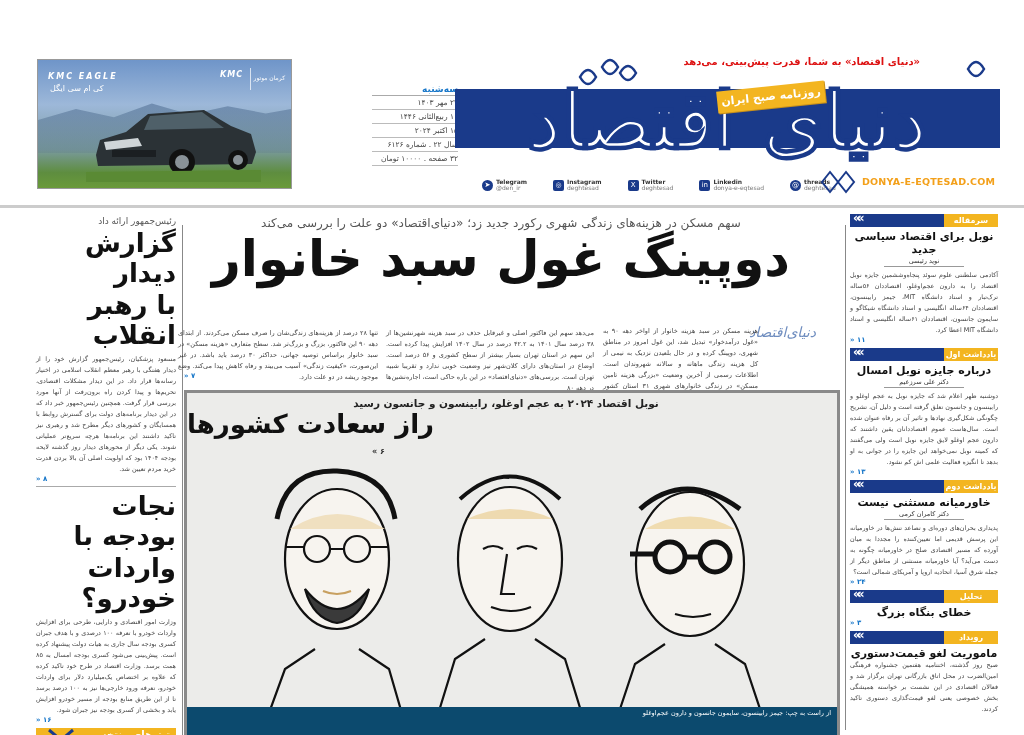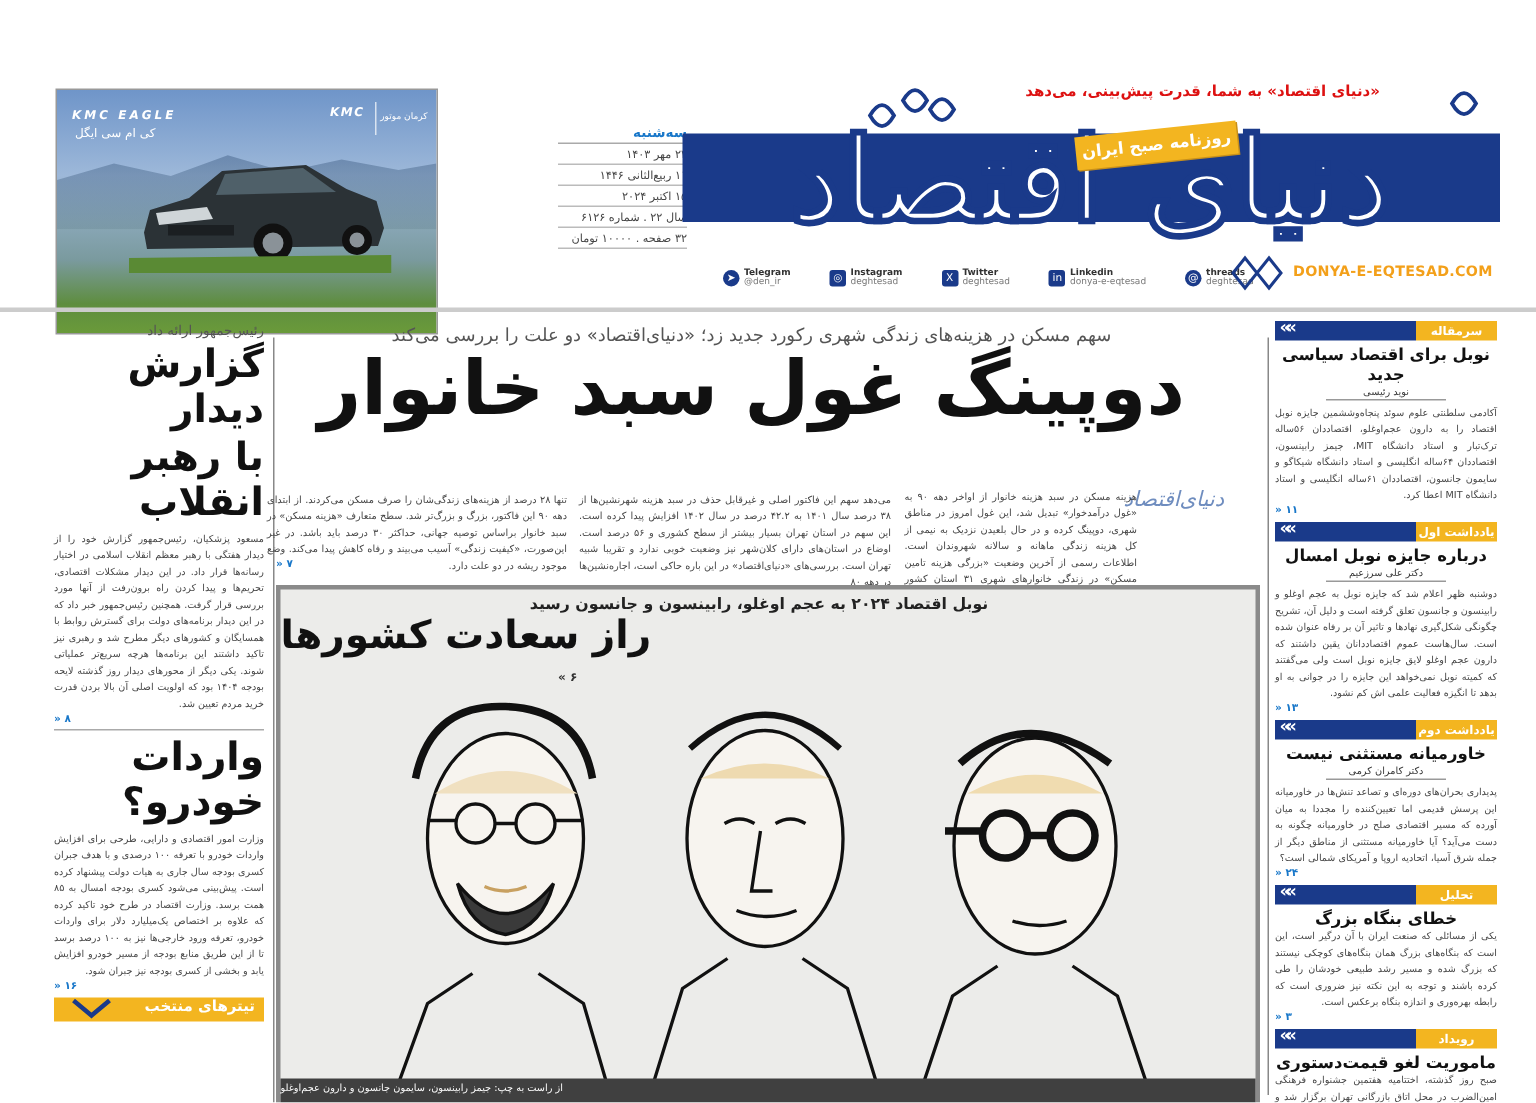--- a/index.html
+++ b/index.html
@@ -1,20 +1,20 @@
 <!DOCTYPE html>
 <html><head>
 <meta charset="utf-8">
 <style>
 *{box-sizing:border-box;margin:0;padding:0}
 html,body{width:1024px;height:735px;overflow:hidden;background:#fff}
 body{position:relative;font-family:"DejaVu Sans",sans-serif;color:#222}
 .rtl{direction:rtl;text-align:right}
 
-.ad{position:absolute;left:37px;top:59px;width:255px;height:164px;border:1px solid #999;overflow:hidden;
+.ad{position:absolute;left:37px;top:59px;width:255px;height:130px;border:1px solid #999;overflow:hidden;
  background:linear-gradient(180deg,#6f95c9 0%,#9db8d9 35%,#7a9a9e 70%,#5e8d3f 88%,#6a9a3a 100%)}
 .ad .mtn{position:absolute;left:0;right:0;top:38px;height:55px;background:linear-gradient(180deg,rgba(70,100,140,.55),rgba(90,120,130,.25));clip-path:polygon(0 40%,15% 20%,30% 35%,45% 10%,60% 30%,75% 15%,90% 28%,100% 20%,100% 100%,0 100%)}
 .ad .car{position:absolute;left:48px;top:40px;width:175px;height:82px}
 .ad .brand-en{position:absolute;left:10px;top:12px;font-size:8px;color:#fff;font-weight:bold;letter-spacing:2px;font-style:italic}
 .ad .brand-fa{position:absolute;left:12px;top:24px;font-size:8px;color:#fff}
 .ad .logo{position:absolute;right:48px;top:10px;font-size:8px;color:#fff;font-weight:bold;letter-spacing:1px;font-style:italic}
 .ad .logo-fa{position:absolute;right:6px;top:14px;font-size:6px;color:#fff}
 .ad .logo-bar{position:absolute;right:40px;top:8px;width:1px;height:22px;background:#fff;opacity:.7}
 .dateblock{position:absolute;left:372px;top:84px;width:86px}
 .dateblock .day{color:#1877c9;font-weight:bold;font-size:9px;border-bottom:1px solid #aaa;padding-bottom:1px}
@@ -42,21 +42,21 @@
 .headline{font-size:50px;font-weight:bold;text-align:center;line-height:58px;color:#111;letter-spacing:-1px;font-family:"DejaVu Sans",sans-serif}
 .lead-text{position:absolute;top:118px;font-size:6.5px;line-height:11px;color:#444;text-align:justify}
 .lead-logo{position:absolute;right:10px;top:114px;color:#6f8dbf;font-size:14px;font-style:italic;font-family:"DejaVu Serif",serif}
 .lead-ref{color:#1877c9;font-weight:bold}
 
 .photo{position:absolute;left:184px;top:390px;width:656px;height:345px;background:#ececea;border:3px solid #8a8a8a;border-bottom:none}
 .photo .kick{position:absolute;left:0;right:12px;top:4px;text-align:center;font-size:10.5px;font-weight:bold;color:#222}
 .photo .title{position:absolute;left:0;right:0;top:16px;text-align:center;font-size:26px;font-weight:bold;color:#111}
 .photo .sub{position:absolute;left:0;right:0;top:52px;text-align:center;font-size:9.5px;font-weight:bold;color:#333}
 .photo .ref6{position:absolute;left:185px;top:54px;font-size:8px;font-weight:bold;color:#333}
-.photo .caption{position:absolute;left:0;right:0;bottom:0;height:16px;background:#404040;color:#fff;font-size:6.5px;line-height:12px;padding-right:6px;text-align:left}
+.photo .caption{position:absolute;left:0;right:0;bottom:0;height:28px;background:#0c4a6e;color:#fff;font-size:6.5px;line-height:12px;padding-right:6px;text-align:right}
 .photo svg{position:absolute;left:58px;top:66px}
 
 .lk{font-size:9px;color:#555;text-align:right;margin-top:6px}
 .lh{font-size:26px;font-weight:bold;line-height:30px;text-align:right;color:#111;margin-top:2px}
 .body{font-size:6.4px;line-height:11px;color:#444;text-align:justify;direction:rtl}
 .ref{color:#1877c9;font-weight:bold;font-size:7px;direction:ltr;text-align:left}
 .hline{height:1px;background:#aaa;margin:3px 0}
 .picks-head{margin-top:4px;height:16px;background:#f3b520;position:relative;border-radius:0 0 0 0}
 .picks-head span{position:absolute;right:6px;top:1px;color:#fff;font-size:10px;font-weight:bold}
 .picks-head .chev{position:absolute;left:10px;top:0;width:30px;height:16px}
@@ -145,20 +145,21 @@
 
 <div class="topline"></div>
 
 <div class="col-left rtl">
   <div class="lk">رئیس‌جمهور ارائه داد</div>
   <div class="lh">گزارش دیدار</div>
   <div class="lh">با رهبر انقلاب</div>
   <div class="body" style="margin-top:4px">مسعود پزشکیان، رئیس‌جمهور گزارش خود را از دیدار هفتگی با رهبر معظم انقلاب اسلامی در اختیار رسانه‌ها قرار داد. در این دیدار مشکلات اقتصادی، تحریم‌ها و پیدا کردن راه برون‌رفت از آنها مورد بررسی قرار گرفت. همچنین رئیس‌جمهور خبر داد که در این دیدار برنامه‌های دولت برای گسترش روابط با همسایگان و کشورهای دیگر مطرح شد و رهبری نیز تاکید داشتند این برنامه‌ها هرچه سریع‌تر عملیاتی شوند. یکی دیگر از محورهای دیدار روز گذشته لایحه بودجه ۱۴۰۴ بود که اولویت اصلی آن بالا بردن قدرت خرید مردم تعیین شد.</div>
   <div class="ref">» <span>۸</span></div>
   <div class="hline"></div>
+  <div class="lh" style="margin-top:4px">نجات بودجه با</div>
   <div class="lh">واردات خودرو؟</div>
   <div class="body" style="margin-top:4px">وزارت امور اقتصادی و دارایی، طرحی برای افزایش واردات خودرو با تعرفه ۱۰۰ درصدی و با هدف جبران کسری بودجه سال جاری به هیات دولت پیشنهاد کرده است. پیش‌بینی می‌شود کسری بودجه امسال به ۸۵ همت برسد. وزارت اقتصاد در طرح خود تاکید کرده که علاوه بر اختصاص یک‌میلیارد دلار برای واردات خودرو، تعرفه ورود خارجی‌ها نیز به ۱۰۰ درصد برسد تا از این طریق منابع بودجه از مسیر خودرو افزایش یابد و بخشی از کسری بودجه نیز جبران شود.</div>
   <div class="ref">» <span>۱۶</span></div>
 
   <div class="picks-head">
     <svg class="chev" viewBox="0 0 30 16">
         <path d="M3 2 L15 12 L27 2" stroke="#1a3a8a" stroke-width="3" fill="none"></path>
       </svg>
     <span>تیترهای منتخب</span>
   </div>
@@ -241,21 +242,20 @@
   <div class="rh">خاورمیانه مستثنی نیست</div>
   <div class="rauthor rtl" style="text-align:center">دکتر کامران کرمی</div>
   <div class="body">پدیداری بحران‌های دوره‌ای و تصاعد تنش‌ها در خاورمیانه این پرسش قدیمی اما تعیین‌کننده را مجددا به میان آورده که مسیر اقتصادی صلح در خاورمیانه چگونه به دست می‌آید؟ آیا خاورمیانه مستثنی از مناطق دیگر از جمله شرق آسیا، اتحادیه اروپا و آمریکای شمالی است؟</div>
   <div class="ref">» <span>۲۴</span></div>
 
   <div class="sec-bar">
       <div class="blue"></div>
       <div class="yel">تحلیل</div>
     </div>
   <div class="rh">خطای بنگاه بزرگ</div>
-  <div class="body">یکی از مسائلی که صنعت ایران با آن درگیر است، این است که بنگاه‌های بزرگ همان بنگاه‌های کوچکی نیستند که بزرگ شده و مسیر رشد طبیعی خودشان را طی کرده باشند و توجه به این نکته نیز ضروری است که رابطه بهره‌وری و اندازه بنگاه برعکس است.</div>
   <div class="ref">» <span>۳</span></div>
 
   <div class="sec-bar">
       <div class="blue"></div>
       <div class="yel">رویداد</div>
     </div>
   <div class="rh">ماموریت لغو قیمت‌دستوری</div>
   <div class="body">صبح روز گذشته، اختتامیه هفتمین جشنواره فرهنگی امین‌الضرب در محل اتاق بازرگانی تهران برگزار شد و فعالان اقتصادی در این نشست بر خواسته همیشگی بخش خصوصی یعنی لغو قیمت‌گذاری دستوری تاکید کردند.</div>
 
 </div>

